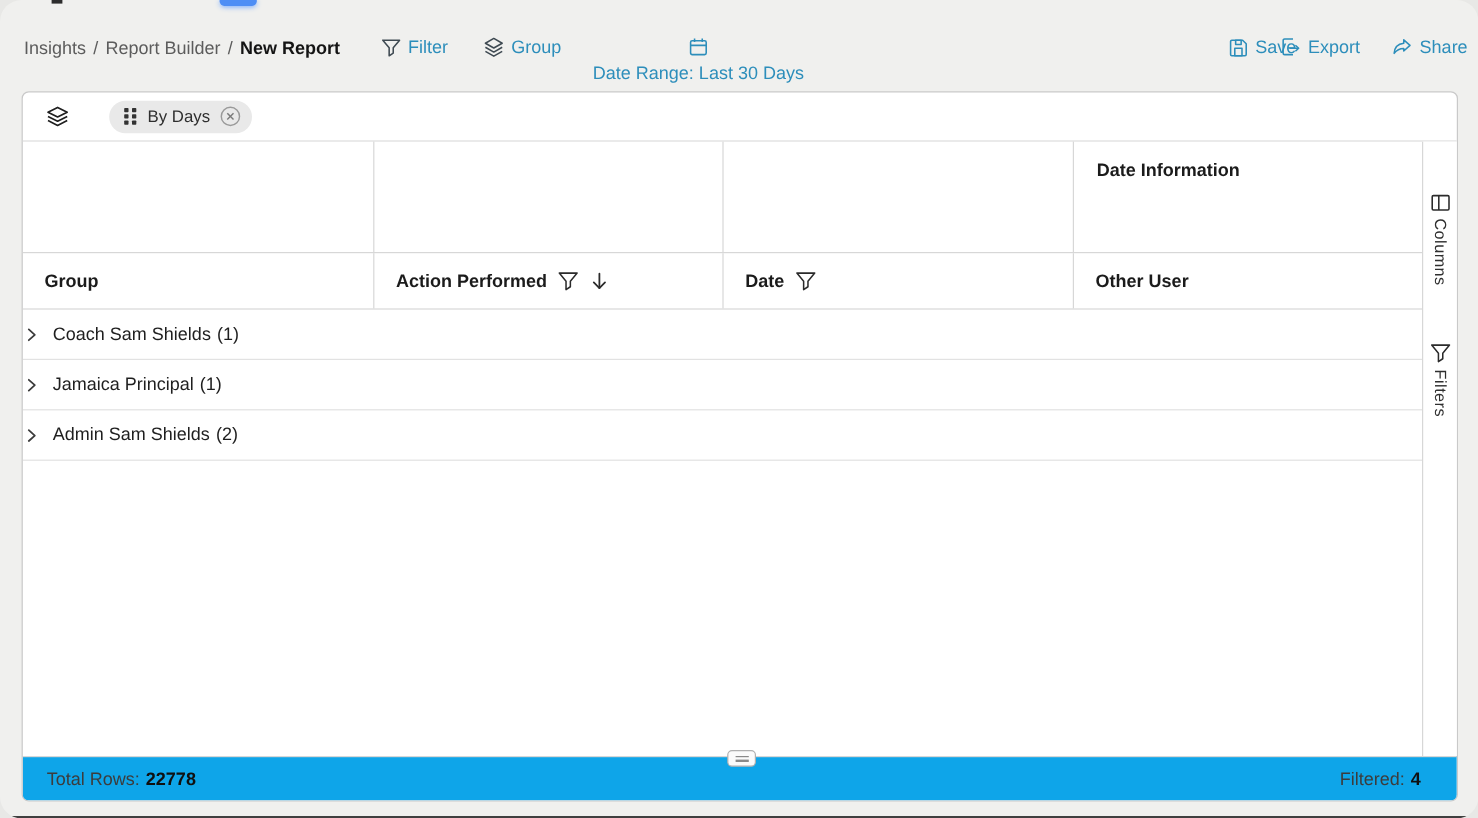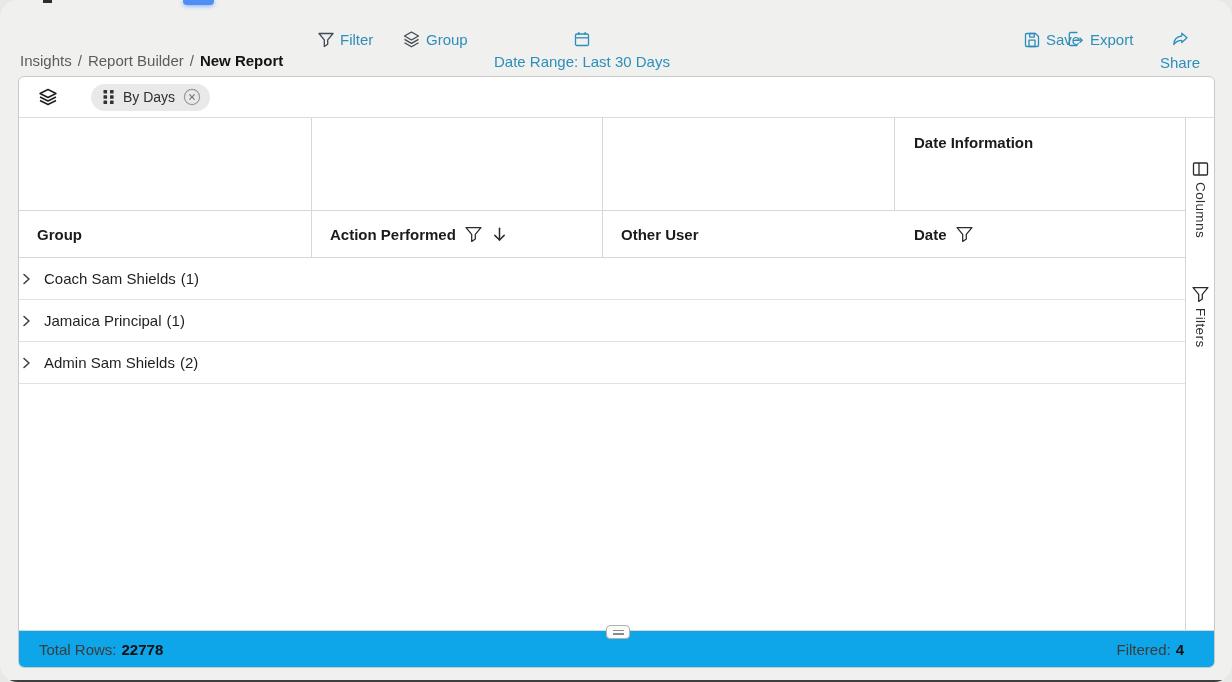--- a/index.html
+++ b/index.html
@@ -12,26 +12,26 @@
     border-radius:18px;
   }
   
   .top-frag-dark { position:absolute; left:43px; top:0; width:9px; height:3px; background:#2d2d2d; }
   .top-frag-pill { position:absolute; left:183px; top:0; width:31px; height:5px; background:#4e8ef5;
     border-radius:0 0 4px 4px; box-shadow:0 1px 4px rgba(110,165,255,.9); }
 
   
   .breadcrumb { position:absolute; left:20px; top:32px; font-size:15px; color:#5c5c5c;
     display:flex; gap:6px; align-items:baseline; white-space:nowrap; }
-  .bc-current { color:#141414; font-weight:bold;margin-top:20px; }
+  .bc-current { color:#141414; font-weight:bold; }
   .tb-btn { position:absolute; top:31px; display:flex; align-items:center; gap:6px;
     font-size:15px; color:#2d8ebb; cursor:pointer; white-space:nowrap; }
   .tb-btn svg { display:block; }
   .btn-filter { left:318px; } .btn-group { left:403px; } .btn-daterange { left:494px;flex-direction:column; }
-  .btn-save { left:984px;padding-left:40px; } .btn-export { left:1067px; } .btn-share { left:1160px;flex-direction:column; }
+  .btn-save { left:984px;padding-left:40px; } .btn-export { left:1067px; } .btn-share { left:1160px; }
 
   
   .card { position:absolute; left:18px; top:76px; width:1197px; height:592px;
     background:#fff; border:1px solid #c9c9c9; border-radius:6px; overflow:hidden; }
 
   .card-toolbar { position:absolute; left:0; top:0; right:0; height:41px;
     border-bottom:1px solid #dcdcdc; display:flex; align-items:center; padding-left:19px; }
   .chip { margin-left:33px; height:27px; background:#e9e9e9; border-radius:14px;
     display:flex; align-items:center; gap:8px; padding:0 9px 0 12px; font-size:14px; color:#2e2e2e; cursor:pointer; }
 
@@ -182,28 +182,28 @@
       <div class="cell c2 sep hdr">
         <span>Action Performed</span>
         <svg width="17" height="17" viewBox="0 0 16 16" fill="none" stroke="#2b2b2b" stroke-width="1.2" stroke-linejoin="round">
             <path d="M1 1.5 H15 L9.7 7.8 V12.2 L6.3 14.5 V7.8 Z"></path>
           </svg>
         <svg width="17" height="17" viewBox="0 0 16 16" fill="none" stroke="#2b2b2b" stroke-width="1.4" stroke-linecap="round" stroke-linejoin="round">
             <line x1="8" y1="2" x2="8" y2="13.2"></line>
             <polyline points="3.6,8.8 8,13.2 12.4,8.8"></polyline>
           </svg>
       </div>
-      <div class="cell c4 hdr">
-        <span>Other User</span>
-      </div>
       <div class="cell c3 sep hdr">
         <span>Date</span>
         <svg width="17" height="17" viewBox="0 0 16 16" fill="none" stroke="#2b2b2b" stroke-width="1.2" stroke-linejoin="round">
             <path d="M1 1.5 H15 L9.7 7.8 V12.2 L6.3 14.5 V7.8 Z"></path>
           </svg>
+      </div>
+      <div class="cell c4 hdr">
+        <span>Other User</span>
       </div>
     </div>
 
     <div class="rows">
       <div class="row">
         <svg width="14" height="14" viewBox="0 0 14 14" fill="none" stroke="#3c3c3c" stroke-width="1.5" stroke-linecap="round" stroke-linejoin="round">
             <polyline points="5,2.5 10,7 5,11.5"></polyline>
           </svg>
         <span>Coach Sam Shields</span>
         <span class="count">(1)</span>

